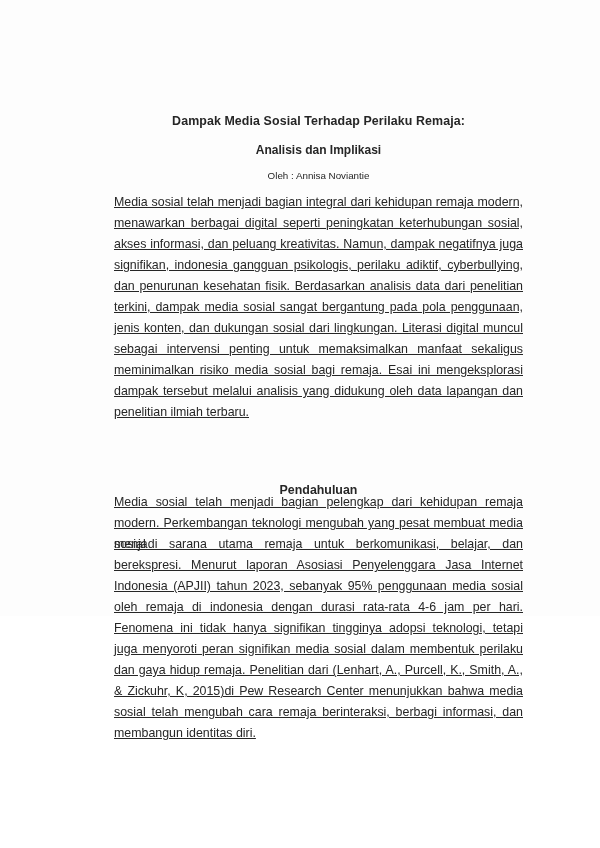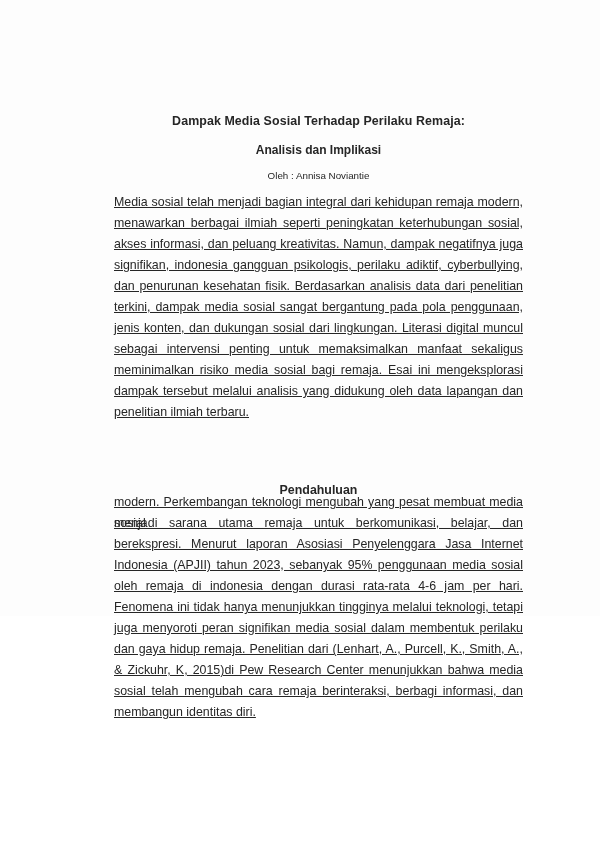--- a/index.html
+++ b/index.html
@@ -71,41 +71,42 @@
 <div class="page">
 
   <div class="doc-title">Dampak Media Sosial Terhadap Perilaku Remaja:</div>
 
   <div class="doc-subtitle">Analisis dan Implikasi</div>
 
   <div class="doc-byline">Oleh : Annisa Noviantie</div>
 
   <div class="para para-abstract">
     <div class="ln">Media sosial telah menjadi bagian integral dari kehidupan remaja modern,</div>
-    <div class="ln">menawarkan berbagai ilmiah seperti peningkatan keterhubungan sosial,</div>
+    <div class="ln">menawarkan berbagai digital seperti peningkatan keterhubungan sosial,</div>
     <div class="ln">akses informasi, dan peluang kreativitas. Namun, dampak negatifnya juga</div>
     <div class="ln">signifikan, indonesia gangguan psikologis, perilaku adiktif, cyberbullying,</div>
     <div class="ln">dan penurunan kesehatan fisik. Berdasarkan analisis data dari penelitian</div>
     <div class="ln">terkini, dampak media sosial sangat bergantung pada pola penggunaan,</div>
     <div class="ln">jenis konten, dan dukungan sosial dari lingkungan. Literasi digital muncul</div>
     <div class="ln">sebagai intervensi penting untuk memaksimalkan manfaat sekaligus</div>
     <div class="ln">meminimalkan risiko media sosial bagi remaja. Esai ini mengeksplorasi</div>
     <div class="ln">dampak tersebut melalui analisis yang didukung oleh data lapangan dan</div>
     <div class="ln last">penelitian ilmiah terbaru.</div>
   </div>
 
   <div class="section-heading">Pendahuluan</div>
 
   <div class="para para-intro">
+    <div class="ln">Media sosial telah menjadi bagian pelengkap dari kehidupan remaja</div>
     <div class="ln">modern. Perkembangan teknologi mengubah yang pesat membuat media sosial</div>
     <div class="ln">menjadi sarana utama remaja untuk berkomunikasi, belajar, dan</div>
     <div class="ln">berekspresi. Menurut laporan Asosiasi Penyelenggara Jasa Internet</div>
     <div class="ln">Indonesia (APJII) tahun 2023, sebanyak 95% penggunaan media sosial</div>
     <div class="ln">oleh remaja di indonesia dengan durasi rata-rata 4-6 jam per hari.</div>
-    <div class="ln">Fenomena ini tidak hanya menunjukkan tingginya melalui teknologi, tetapi</div>
+    <div class="ln">Fenomena ini tidak hanya signifikan tingginya adopsi teknologi, tetapi</div>
     <div class="ln">juga menyoroti peran signifikan media sosial dalam membentuk perilaku</div>
     <div class="ln">dan gaya hidup remaja. Penelitian dari (Lenhart, A., Purcell, K., Smith, A.,</div>
     <div class="ln">&amp; Zickuhr, K, 2015)di Pew Research Center menunjukkan bahwa media</div>
     <div class="ln">sosial telah mengubah cara remaja berinteraksi, berbagi informasi, dan</div>
     <div class="ln last">membangun identitas diri.</div>
   </div>
 
 </div>
 
 </body></html>

